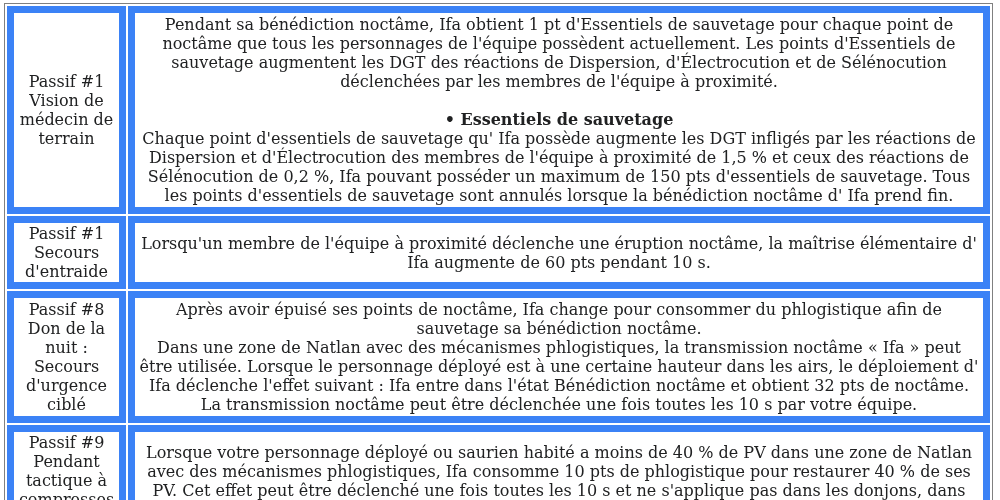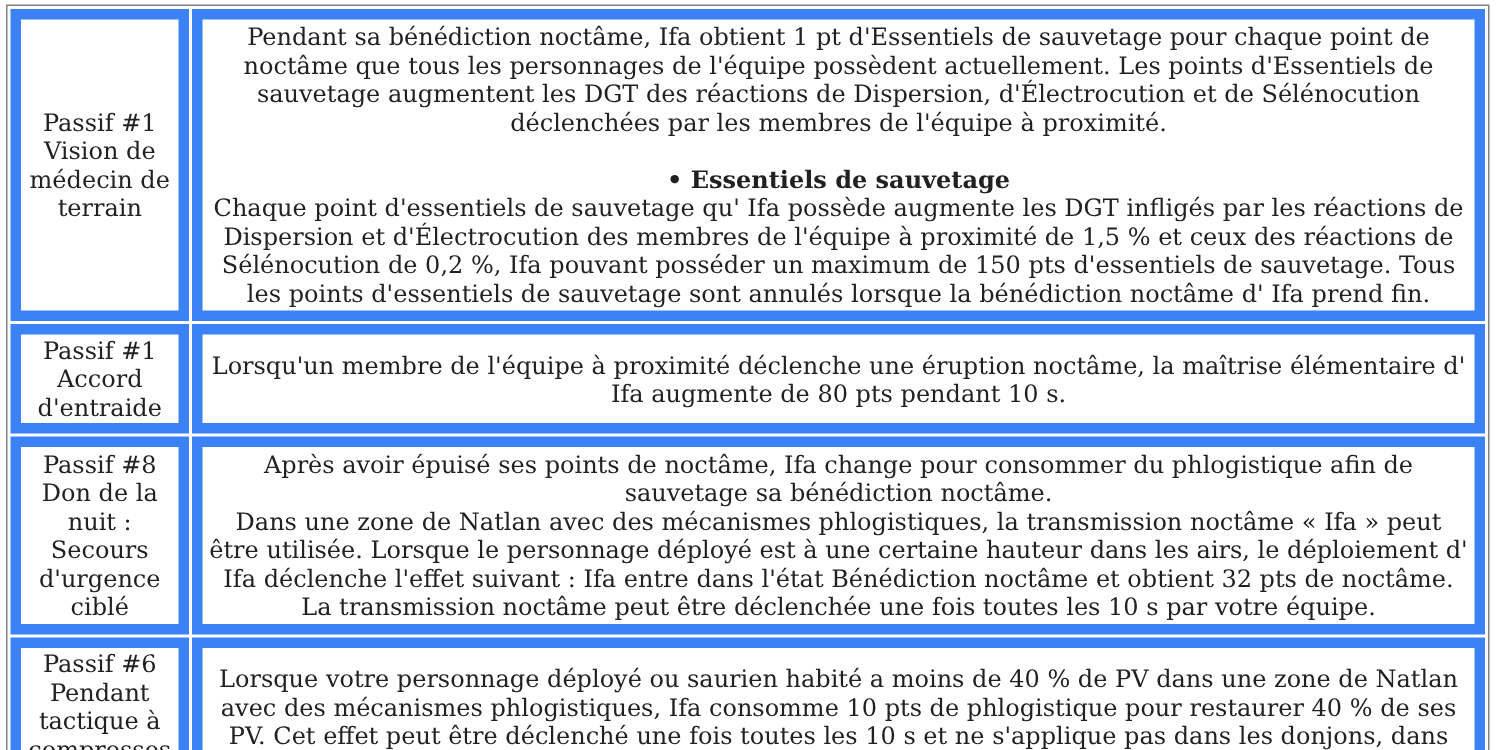--- a/index.html
+++ b/index.html
@@ -61,41 +61,41 @@
         <td class="content-cell">
           <div class="para">Pendant sa bénédiction noctâme, Ifa obtient 1 pt d'Essentiels de sauvetage pour chaque point de noctâme que tous les personnages de l'équipe possèdent actuellement. Les points d'Essentiels de sauvetage augmentent les DGT des réactions de Dispersion, d'Électrocution et de Sélénocution déclenchées par les membres de l'équipe à proximité.</div>
           <div class="bullet-heading">• Essentiels de sauvetage</div>
           <div class="para">Chaque point d'essentiels de sauvetage qu' Ifa possède augmente les DGT infligés par les réactions de Dispersion et d'Électrocution des membres de l'équipe à proximité de 1,5&nbsp;% et ceux des réactions de Sélénocution de 0,2&nbsp;%, Ifa pouvant posséder un maximum de 150 pts d'essentiels de sauvetage. Tous les points d'essentiels de sauvetage sont annulés lorsque la bénédiction noctâme d' Ifa prend fin.</div>
         </td>
       </tr>
 
       <tr>
         <td class="label-cell">
           <div>Passif #1</div>
-          <div class="passive-name">Accord d'entraide</div>
+          <div class="passive-name">Secours d'entraide</div>
         </td>
         <td class="content-cell">
-          <div class="para">Lorsqu'un membre de l'équipe à proximité déclenche une éruption noctâme, la maîtrise élémentaire d' Ifa augmente de 80 pts pendant 10 s.</div>
+          <div class="para">Lorsqu'un membre de l'équipe à proximité déclenche une éruption noctâme, la maîtrise élémentaire d' Ifa augmente de 60 pts pendant 10 s.</div>
         </td>
       </tr>
 
       <tr>
         <td class="label-cell">
           <div>Passif #8</div>
           <div class="passive-name">Don de la nuit&nbsp;: Secours d'urgence ciblé</div>
         </td>
         <td class="content-cell">
           <div class="para">Après avoir épuisé ses points de noctâme, Ifa change pour consommer du phlogistique afin de sauvetage sa bénédiction noctâme.</div>
           <div class="para">Dans une zone de Natlan avec des mécanismes phlogistiques, la transmission noctâme «&nbsp;Ifa&nbsp;» peut être utilisée. Lorsque le personnage déployé est à une certaine hauteur dans les airs, le déploiement d' Ifa déclenche l'effet suivant&nbsp;: Ifa entre dans l'état Bénédiction noctâme et obtient 32 pts de noctâme. La transmission noctâme peut être déclenchée une fois toutes les 10 s par votre équipe.</div>
         </td>
       </tr>
 
       <tr>
         <td class="label-cell">
-          <div>Passif #6</div>
+          <div>Passif #9</div>
           <div class="passive-name">Pendant tactique à compresses chaudes</div>
         </td>
         <td class="content-cell">
           <div class="para">Lorsque votre personnage déployé ou saurien habité a moins de 40&nbsp;% de PV dans une zone de Natlan avec des mécanismes phlogistiques, Ifa consomme 10 pts de phlogistique pour restaurer 40&nbsp;% de ses PV. Cet effet peut être déclenché une fois toutes les 10 s et ne s'applique pas dans les donjons, dans les Donjons de la conquête et dans les Profondeurs spiralées.</div>
         </td>
       </tr>
 
     </tbody>
   </table>
 </div>

